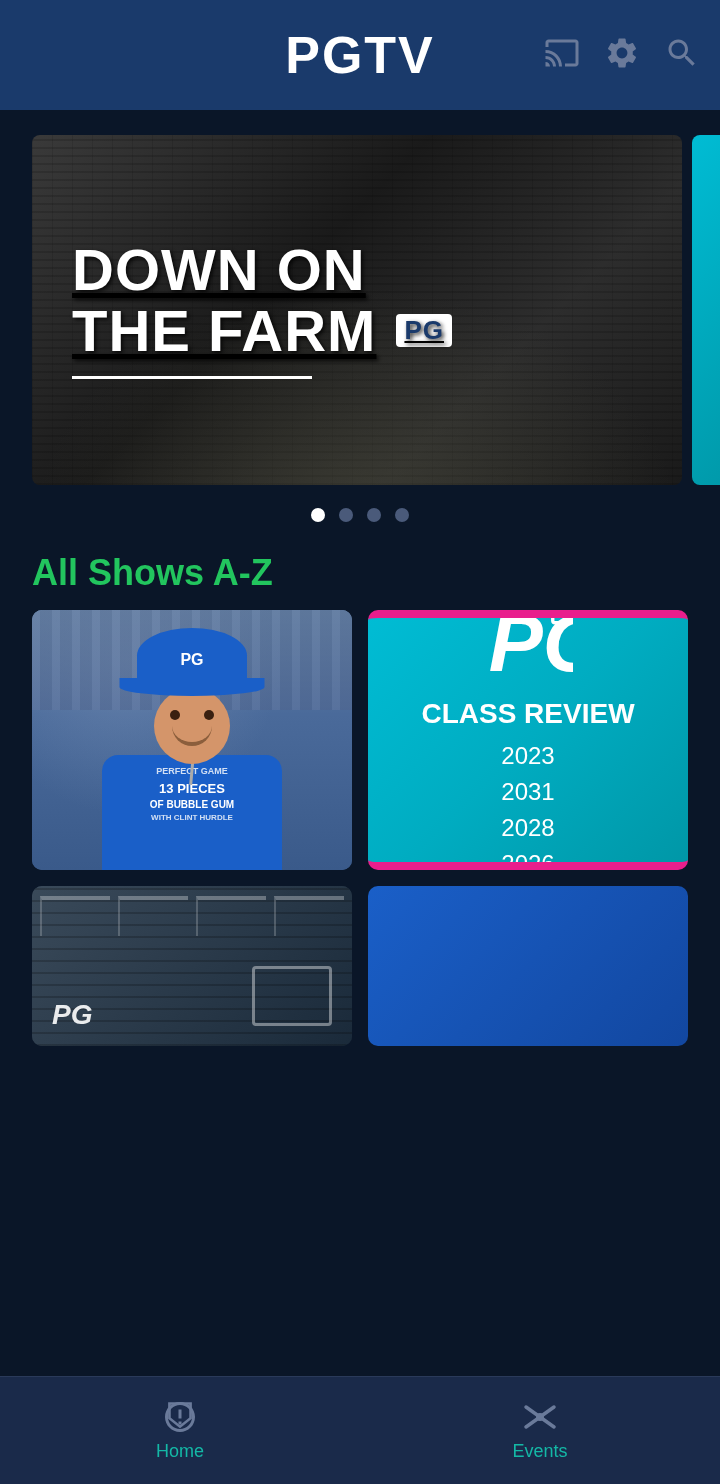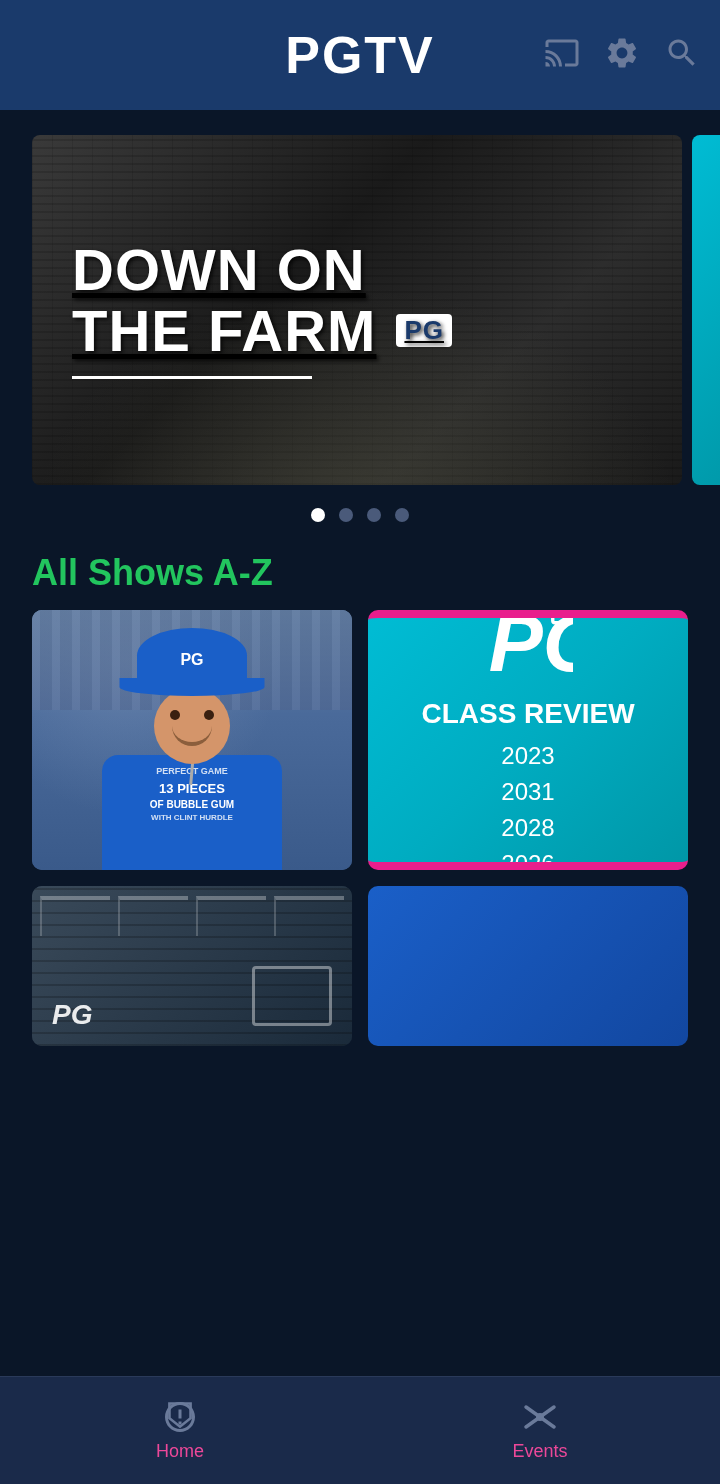--- a/index.html
+++ b/index.html
@@ -265,21 +265,21 @@
     .nav-item {
       display: flex;
       flex-direction: column;
       align-items: center;
       gap: 6px;
       cursor: pointer;
       flex: 1;
     }
     .nav-label {
       font-size: 18px;
-      color: #ec4899;
+      color: #14b8a6;
     }
     .nav-label.active {
       color: white;
     }
 
     
     .svg-icon {
       width: 36px;
       height: 36px;
     }

